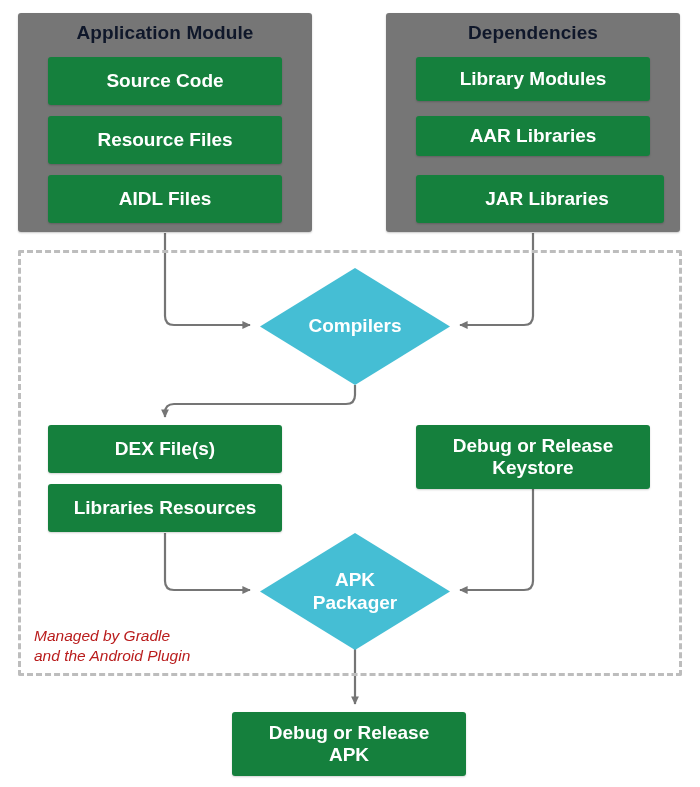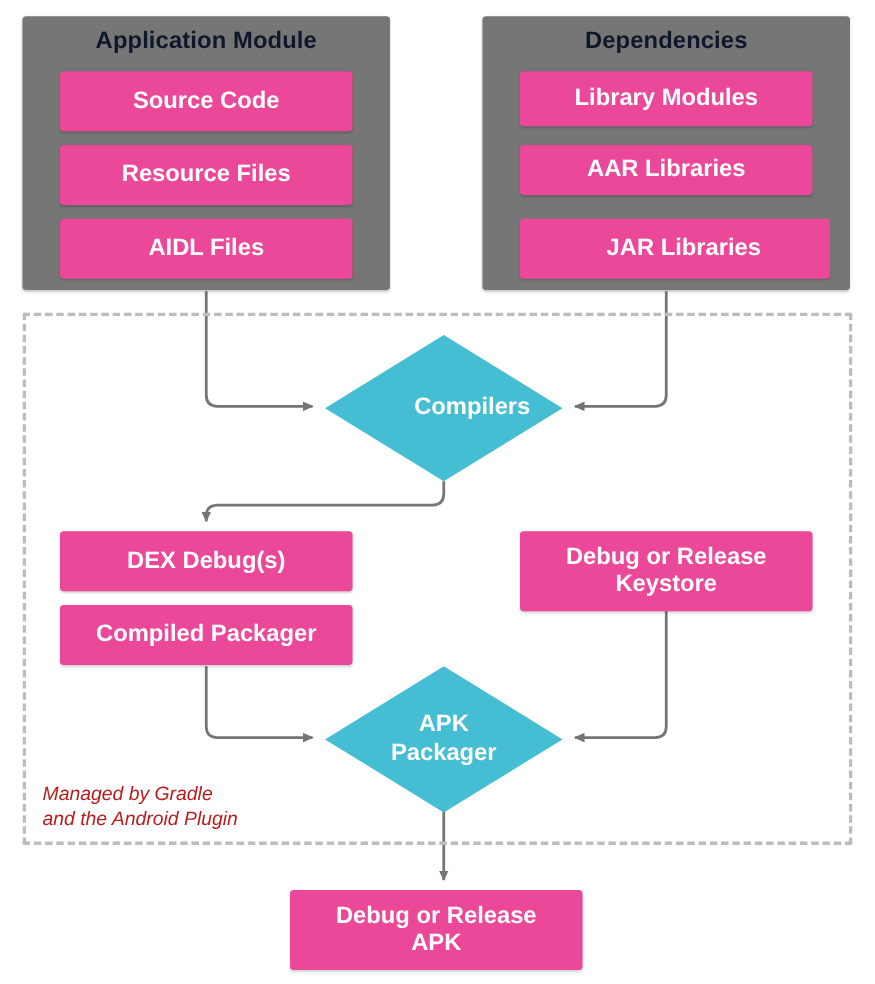--- a/index.html
+++ b/index.html
@@ -29,21 +29,21 @@
     right: 0;
     top: 9px;
     text-align: center;
     color: #0f172a;
     font-size: 19px;
     font-weight: bold;
     letter-spacing: 0.1px;
   }
   .gbox {
     position: absolute;
-    background: #ec4899;
+    background: #15803d;
     border-radius: 3px;
     color: #ffffff;
     font-size: 19px;
     font-weight: bold;
     display: flex;
     align-items: center;
     justify-content: center;
     text-align: center;
     line-height: 1.18;
     box-shadow: 0 1px 2px rgba(0,0,0,0.18);
@@ -122,26 +122,26 @@
   <div class="gbox" style="left:48px; top:175px; width:234px; height:48px;">AIDL Files</div>
   <div class="gbox" style="left:48px; top:116px; width:234px; height:48px;">Resource Files</div>
 
   <div class="panel" style="left:386px; top:13px; width:294px; height:219px;">
     <div class="panel-title">Dependencies</div>
   </div>
   <div class="gbox" style="left:416px; top:57px; width:234px; height:44px;">Library Modules</div>
   <div class="gbox" style="left:416px; top:116px; width:234px; height:40px;">AAR Libraries</div>
   <div class="gbox" style="left:416px; top:175px; width:234px; height:48px;padding-left:14px;">JAR Libraries</div>
 
-  <div class="diamond" style="left:260px; top:268px; width:190px; height:117px;justify-content:flex-end;">
+  <div class="diamond" style="left:260px; top:268px; width:190px; height:117px;">
     <span>Compilers</span>
   </div>
 
-  <div class="gbox" style="left:48px; top:425px; width:234px; height:48px;">DEX Debug(s)</div>
-  <div class="gbox" style="left:48px; top:484px; width:234px; height:48px;">Compiled Packager</div>
+  <div class="gbox" style="left:48px; top:425px; width:234px; height:48px;">DEX File(s)</div>
+  <div class="gbox" style="left:48px; top:484px; width:234px; height:48px;">Libraries Resources</div>
 
   <div class="gbox" style="left:416px; top:425px; width:234px; height:64px; white-space:pre-line;">Debug or Release
 Keystore</div>
 
   <div class="diamond" style="left:260px; top:533px; width:190px; height:117px;">
     <span style="white-space:pre-line;">APK
 Packager</span>
   </div>
 
   <div class="gbox" style="left:232px; top:712px; width:234px; height:64px; white-space:pre-line;">Debug or Release

